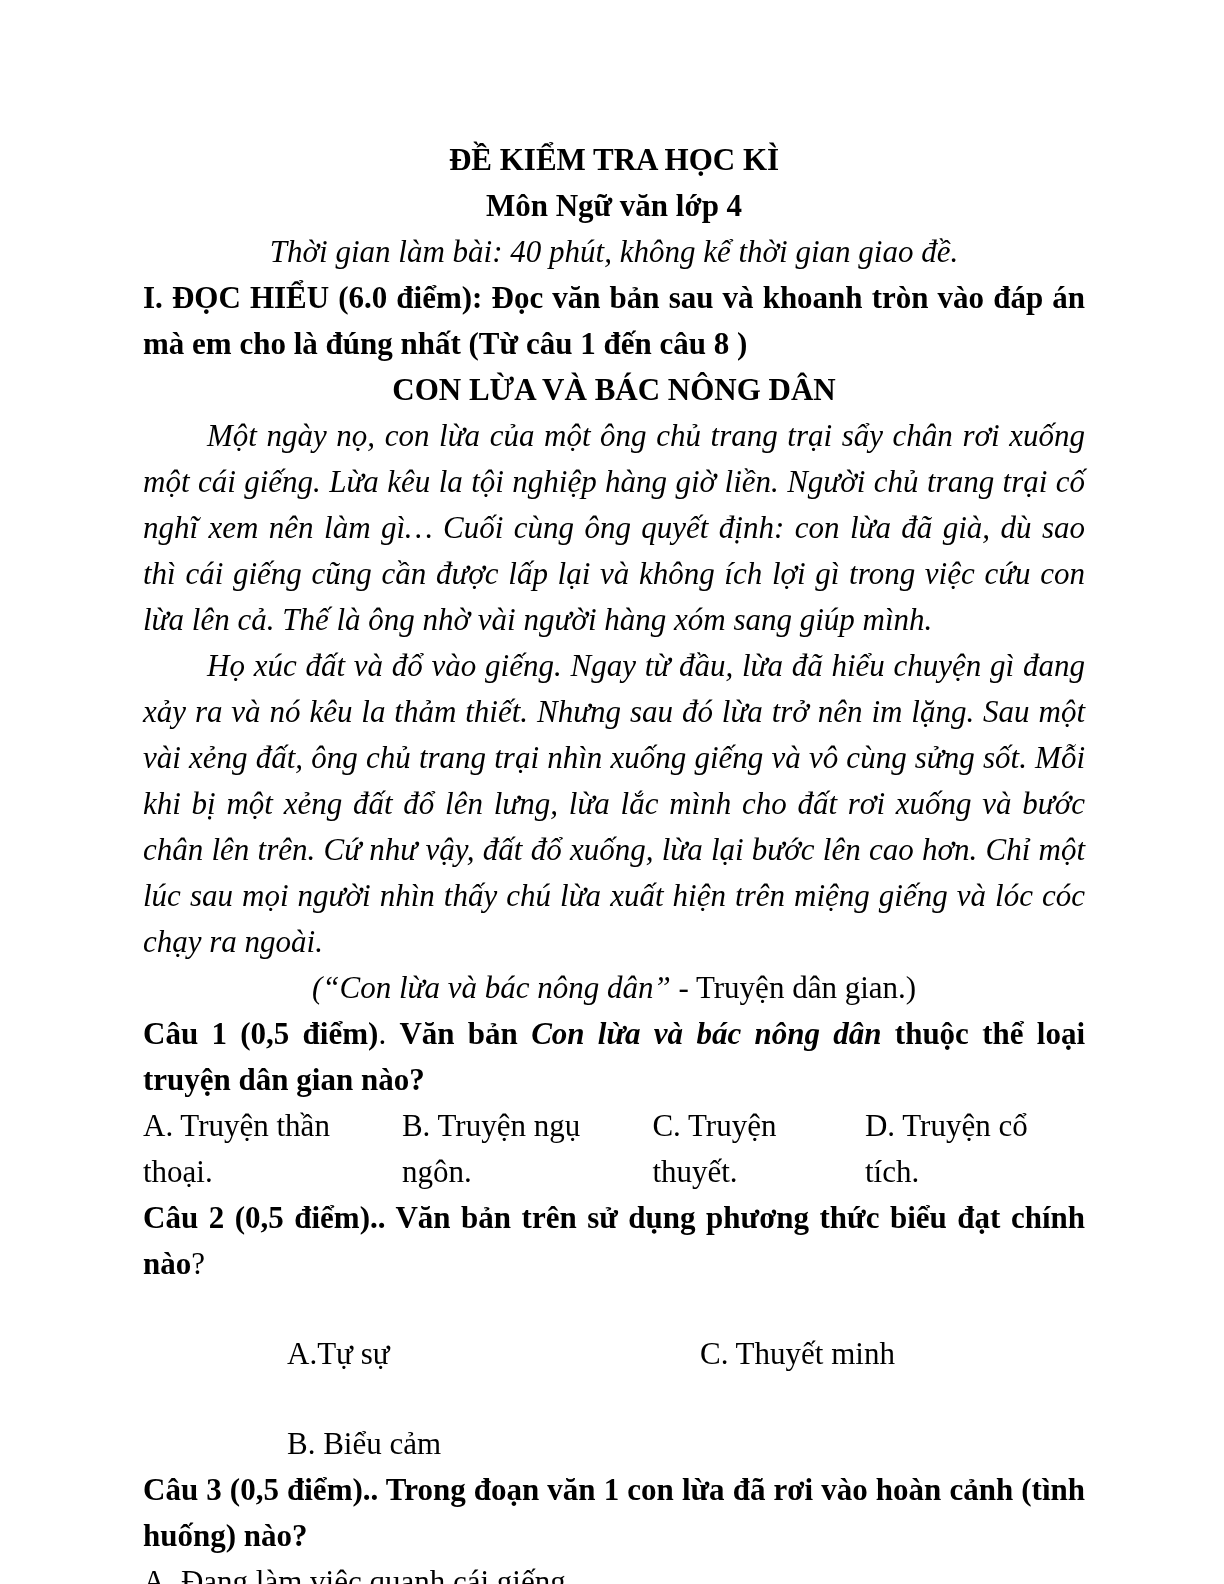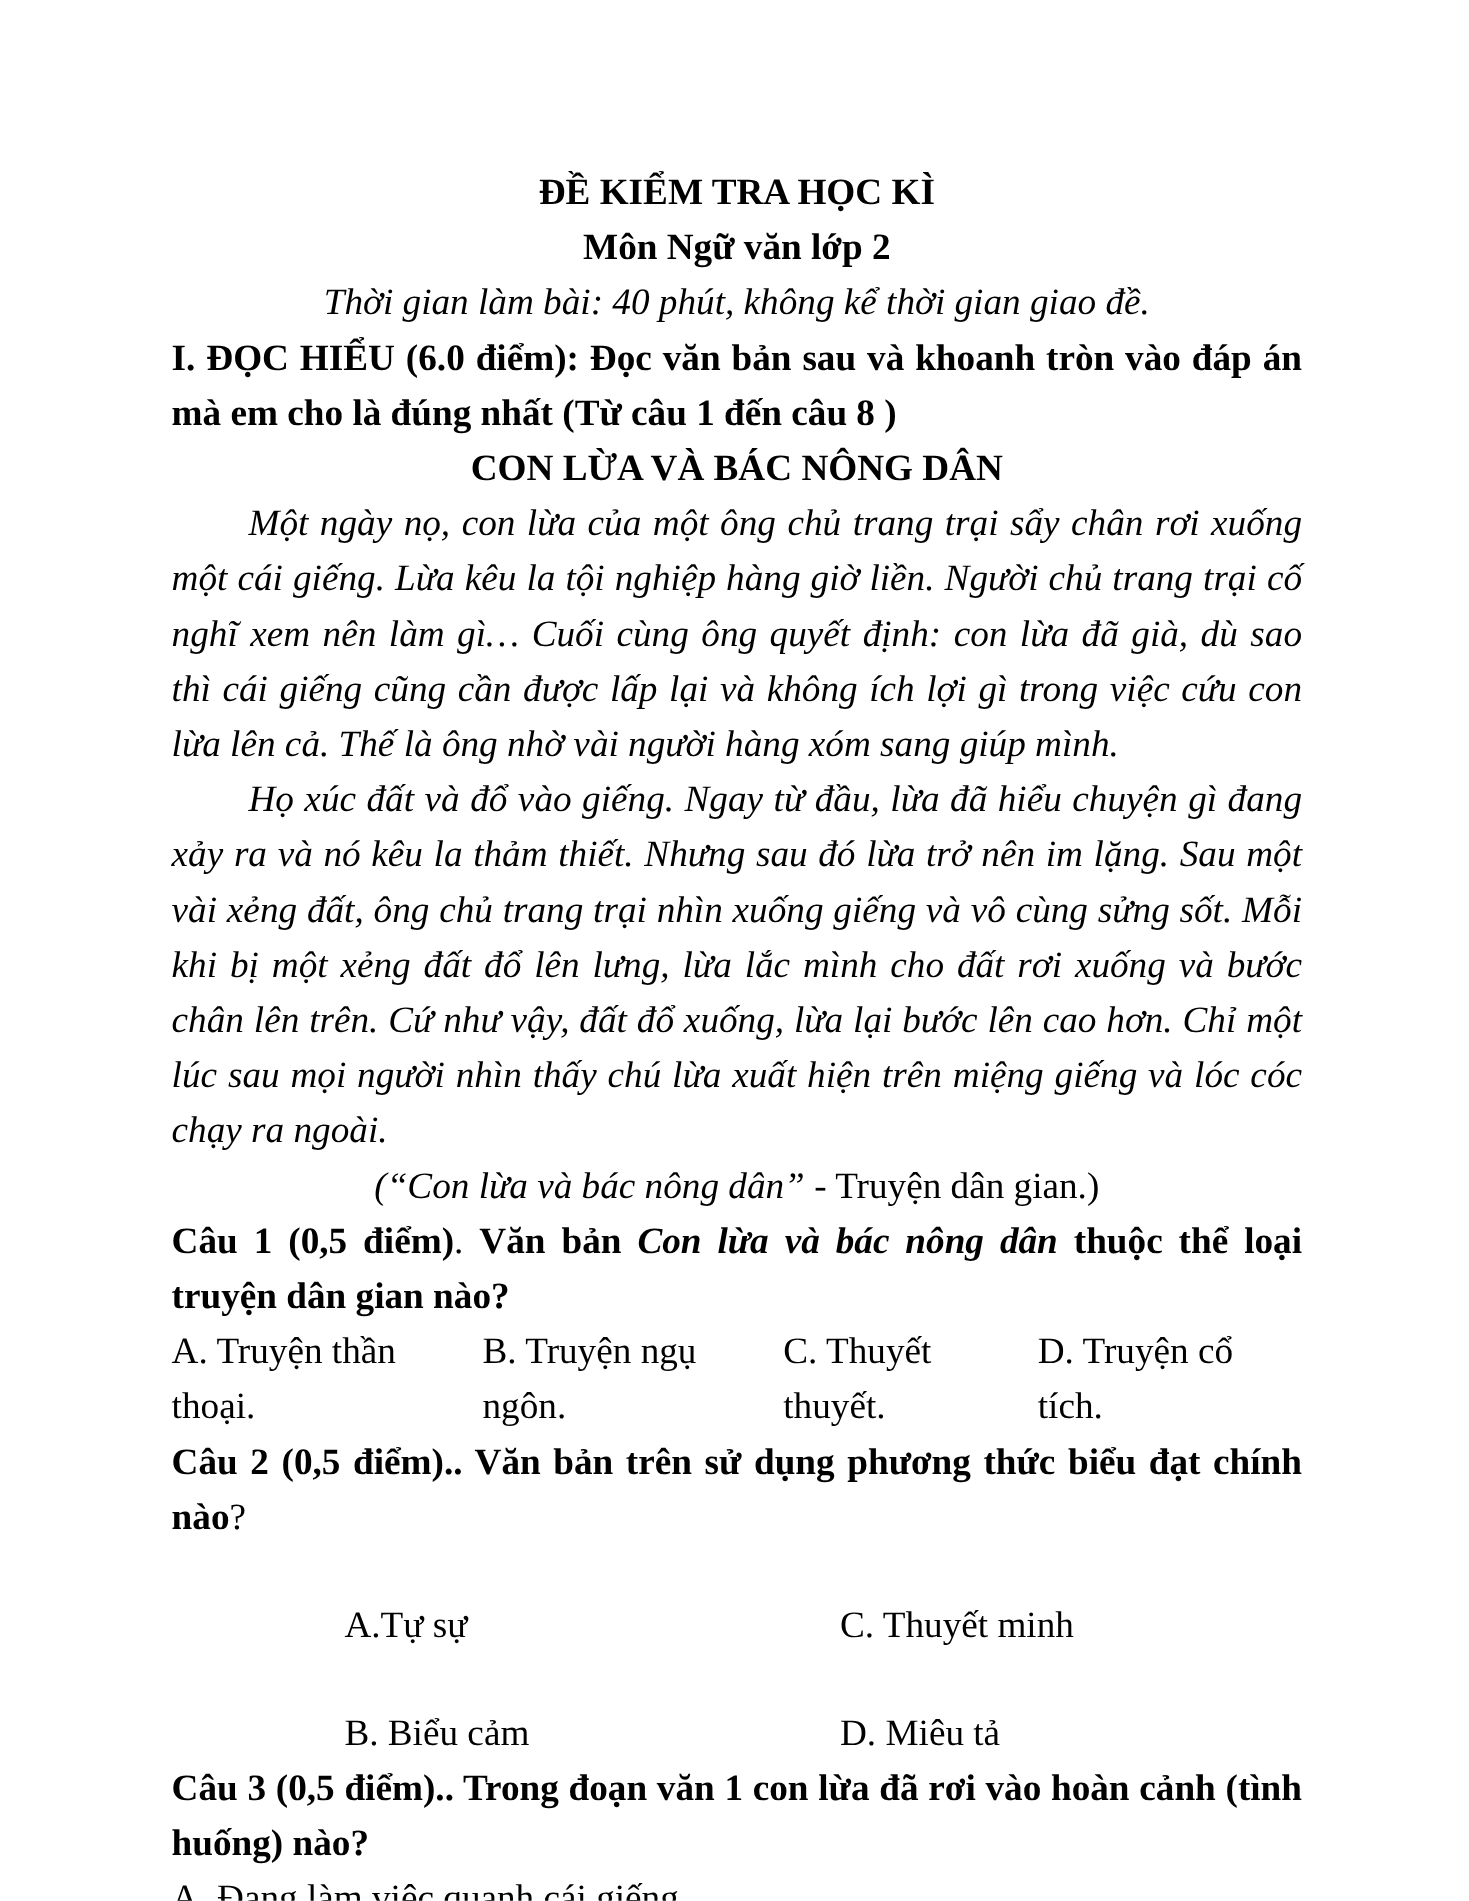--- a/index.html
+++ b/index.html
@@ -30,51 +30,50 @@
   .opt-row  { display: flex; margin-top: 44px; }
   .opt-cell-a { margin-left: 144px; width: 413px; }
   .opt-cell-b { flex: 1; }
 </style>
 </head>
 <body>
 
 <div class="content">
 
   <div class="center bold">ĐỀ KIỂM TRA HỌC KÌ</div>
-  <div class="center bold">Môn Ngữ văn lớp 2</div>
+  <div class="center bold">Môn Ngữ văn lớp 4</div>
   <div class="center italic">Thời gian làm bài: 40 phút, không kể thời gian giao đề.</div>
 
   <div class="justify bold">I. ĐỌC HIỂU (6.0 điểm): Đọc văn bản sau và khoanh tròn vào đáp án mà em cho là đúng nhất (Từ câu 1 đến câu 8 )</div>
 
   <div class="center bold">CON LỪA VÀ BÁC NÔNG DÂN</div>
 
   <p class="para italic justify">Một ngày nọ, con lừa của một ông chủ trang trại sẩy chân rơi xuống một cái giếng. Lừa kêu la tội nghiệp hàng giờ liền. Người chủ trang trại cố nghĩ xem nên làm gì… Cuối cùng ông quyết định: con lừa đã già, dù sao thì cái giếng cũng cần được lấp lại và không ích lợi gì trong việc cứu con lừa lên cả. Thế là ông nhờ vài người hàng xóm sang  giúp mình.</p>
   <p class="para italic justify">Họ xúc đất và đổ vào giếng. Ngay từ đầu, lừa đã hiểu chuyện gì đang xảy ra và nó kêu la thảm thiết. Nhưng sau đó lừa trở nên im lặng. Sau một vài xẻng đất, ông chủ trang trại nhìn xuống giếng và vô cùng sửng sốt. Mỗi khi bị một xẻng đất đổ lên lưng, lừa lắc mình cho đất rơi xuống và bước chân lên trên. Cứ như vậy, đất đổ xuống, lừa lại bước lên cao hơn. Chỉ một lúc sau mọi người nhìn thấy chú lừa xuất hiện trên miệng giếng và lóc cóc chạy ra ngoài.</p>
 
   <div class="right"><span class="italic">(“Con lừa và bác nông dân”</span><span> - Truyện dân gian.)</span></div>
 
   <div class="justify"><span class="bold">Câu 1 (0,5 điểm)</span><span>. </span><span class="bold">Văn bản </span><span class="bold italic">Con lừa và bác nông dân</span><span class="bold"> thuộc thể loại truyện dân gian nào?</span></div>
 
   <div class="options-inline">
     <span>A. Truyện thần thoại.</span>
     <span>B. Truyện ngụ ngôn.</span>
-    <span>C. Thuyết thuyết.</span>
+    <span>C. Truyện thuyết.</span>
     <span>D. Truyện cổ tích.</span>
   </div>
 
   <div class="justify"><span class="bold">Câu 2 (0,5 điểm)</span><span class="bold">.. </span><span class="bold">Văn bản trên sử dụng phương thức biểu đạt chính nào</span><span>?</span></div>
 
   <div>
     <div class="opt-row">
       <span class="opt-cell-a">A.Tự sự</span>
       <span class="opt-cell-b">C. Thuyết minh</span>
     </div>
     <div class="opt-row">
       <span class="opt-cell-a">B. Biểu cảm</span>
-      <span class="opt-cell-b">D. Miêu tả</span>
     </div>
   </div>
 
   <div class="justify"><span class="bold">Câu 3 (0,5 điểm)</span><span class="bold">.. </span><span class="bold">Trong đoạn văn 1 con lừa đã rơi vào hoàn cảnh (tình huống) nào?</span></div>
 
   <div>
     <div>A. Đang làm việc quanh cái giếng .</div>
   </div>
 
 </div>

